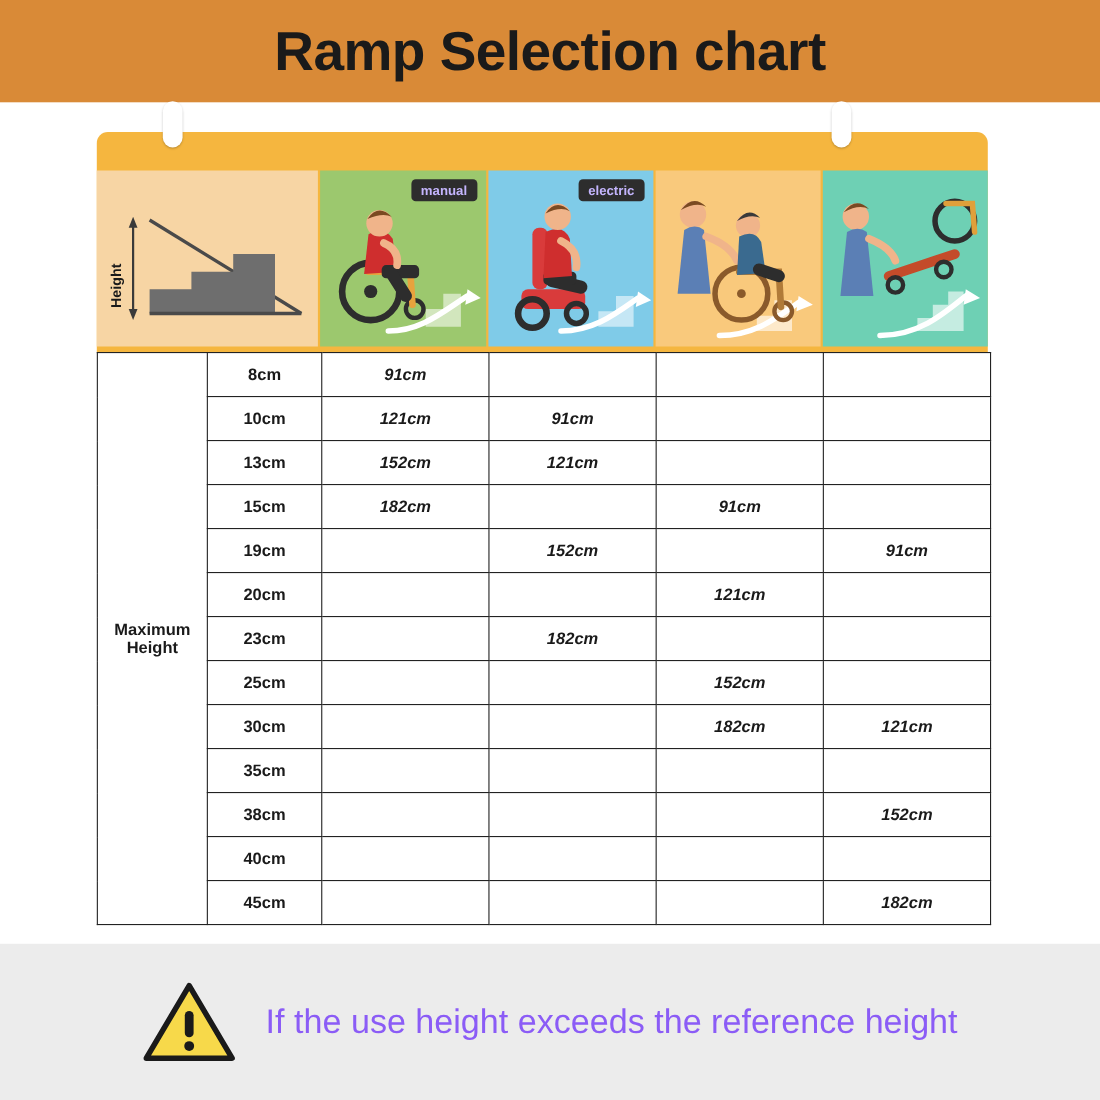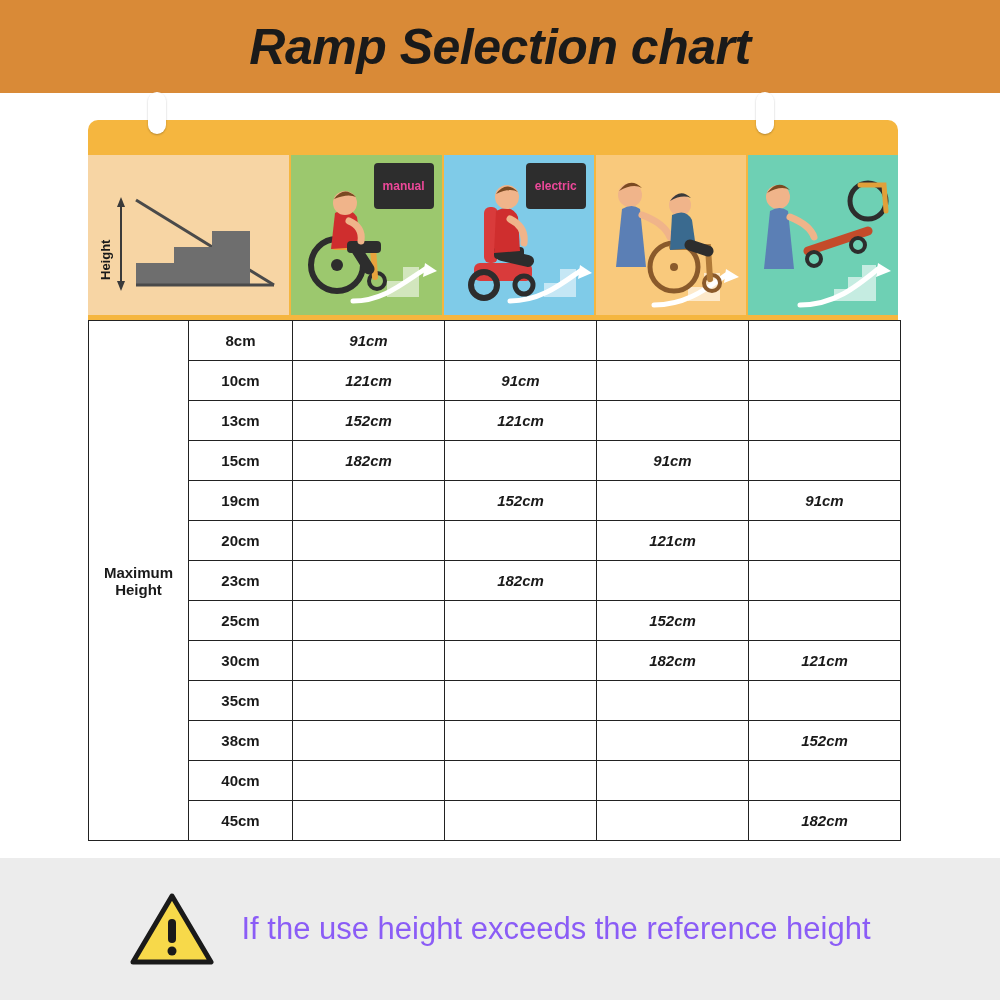--- a/index.html
+++ b/index.html
@@ -9,21 +9,21 @@
     background: #ffffff;
     font-family: "Liberation Sans", sans-serif;
     overflow: hidden;
     position: relative;
   }
 
   
   .header {
     position: absolute; left: 0; top: 0; width: 1000px; height: 93px;
     background: #d98a37;
-    display: flex; align-items: center; justify-content: center; font-style: italic;
+    display: flex; align-items: center; justify-content: center;
   }
   .header-title {
     font-size: 50px; font-weight: bold; color: #1a1a1a;
     letter-spacing: -0.5px;
   }
 
   
   .board {
     position: absolute; left: 88px; top: 120px; width: 810px; height: 200px;
     background: #f5b63f;
@@ -46,23 +46,23 @@
     position: relative; overflow: hidden;
   }
   .icon-cell.c0 { width: 204px; background: #f7d5a4; }
   .icon-cell.c1 { width: 152px; background: #9cc86e; margin-left: 2px; }
   .icon-cell.c2 { width: 152px; background: #7fcbe8; margin-left: 2px; }
   .icon-cell.c3 { width: 152px; background: #f9c97c; margin-left: 2px; }
   .icon-cell.c4 { width: 152px; background: #6ed0b4; margin-left: 2px; }
 
   .badge {
     position: absolute; top: 8px; right: 8px;
-    background: #2d2d2d; color: #ec4899;
+    background: #2d2d2d; color: #c4b5fd;
     font-size: 12px; font-weight: bold;
-    padding: 16px 9px; border-radius: 4px;
+    padding: 3px 9px; border-radius: 4px;
   }
 
   
   .table-wrap {
     position: absolute; left: 88px; top: 320px; width: 810px; height: 520px;
   }
   table.grid {
     width: 810px; height: 520px;
     border-collapse: collapse;
     table-layout: fixed;

